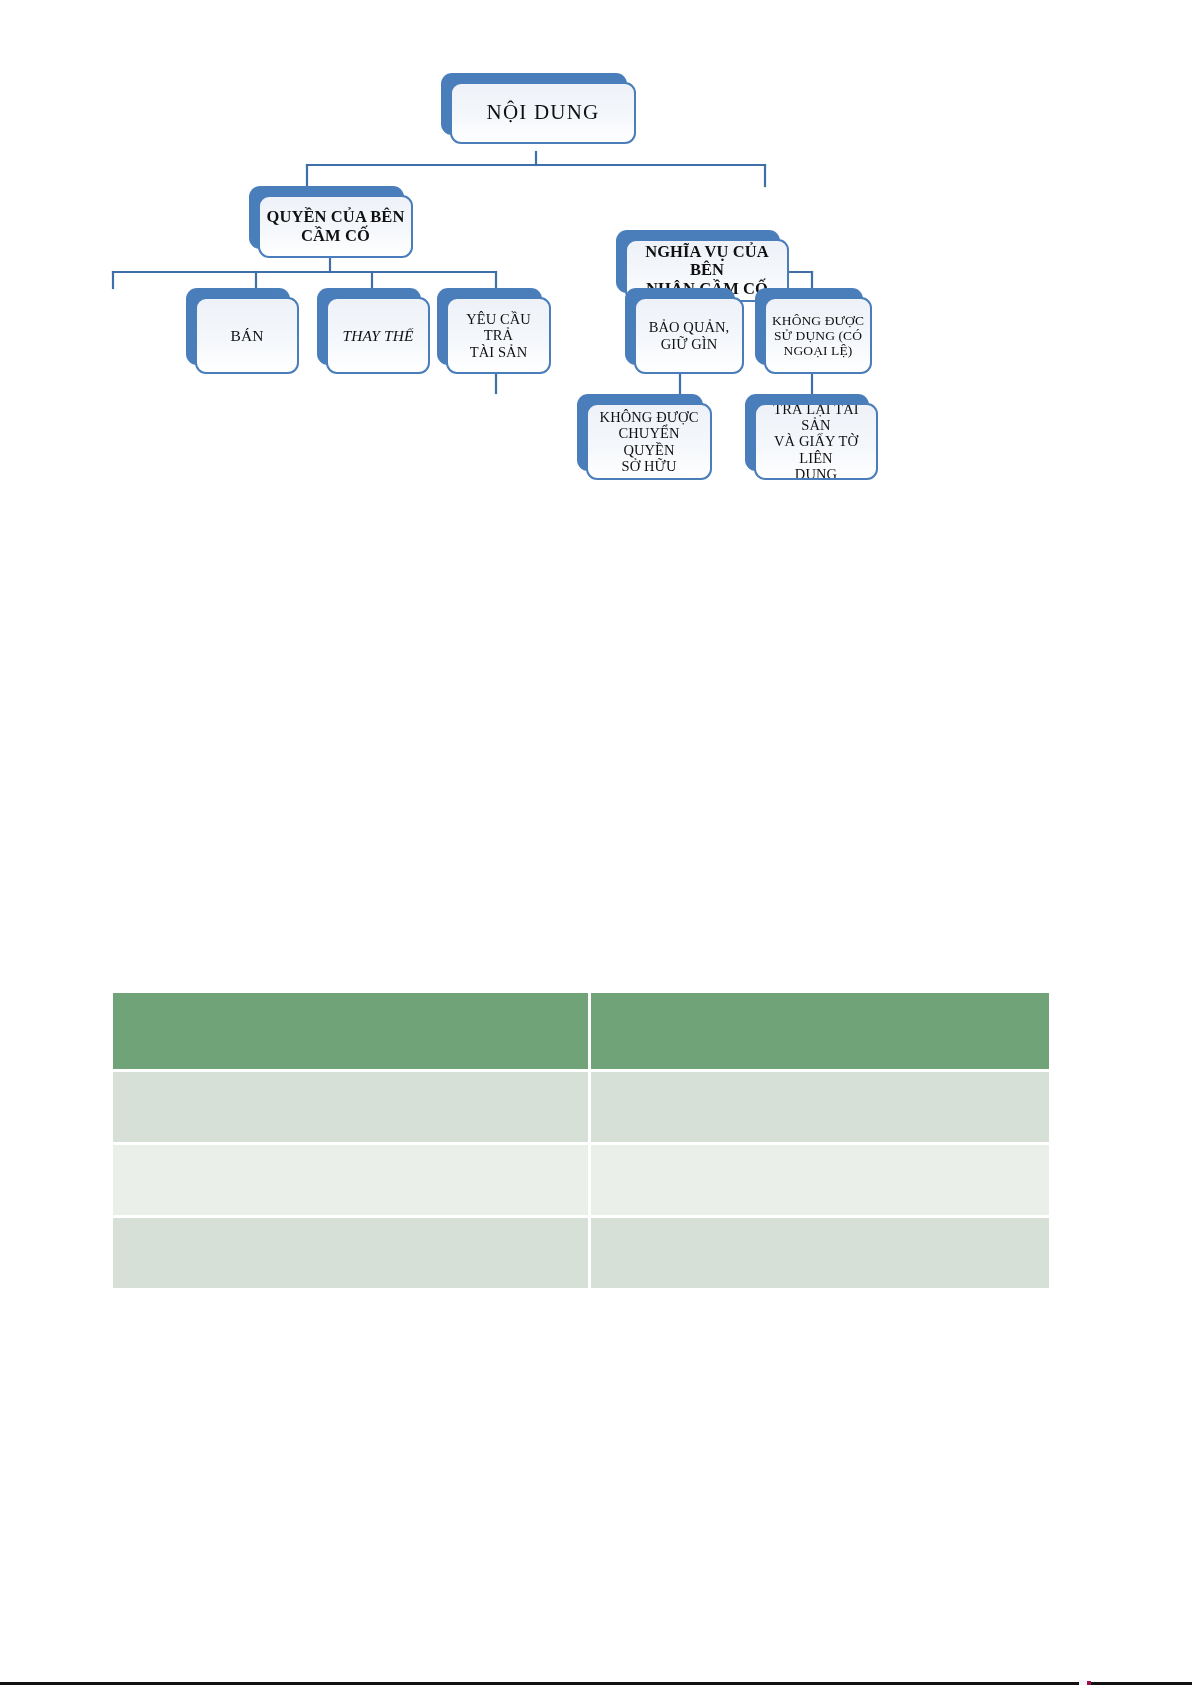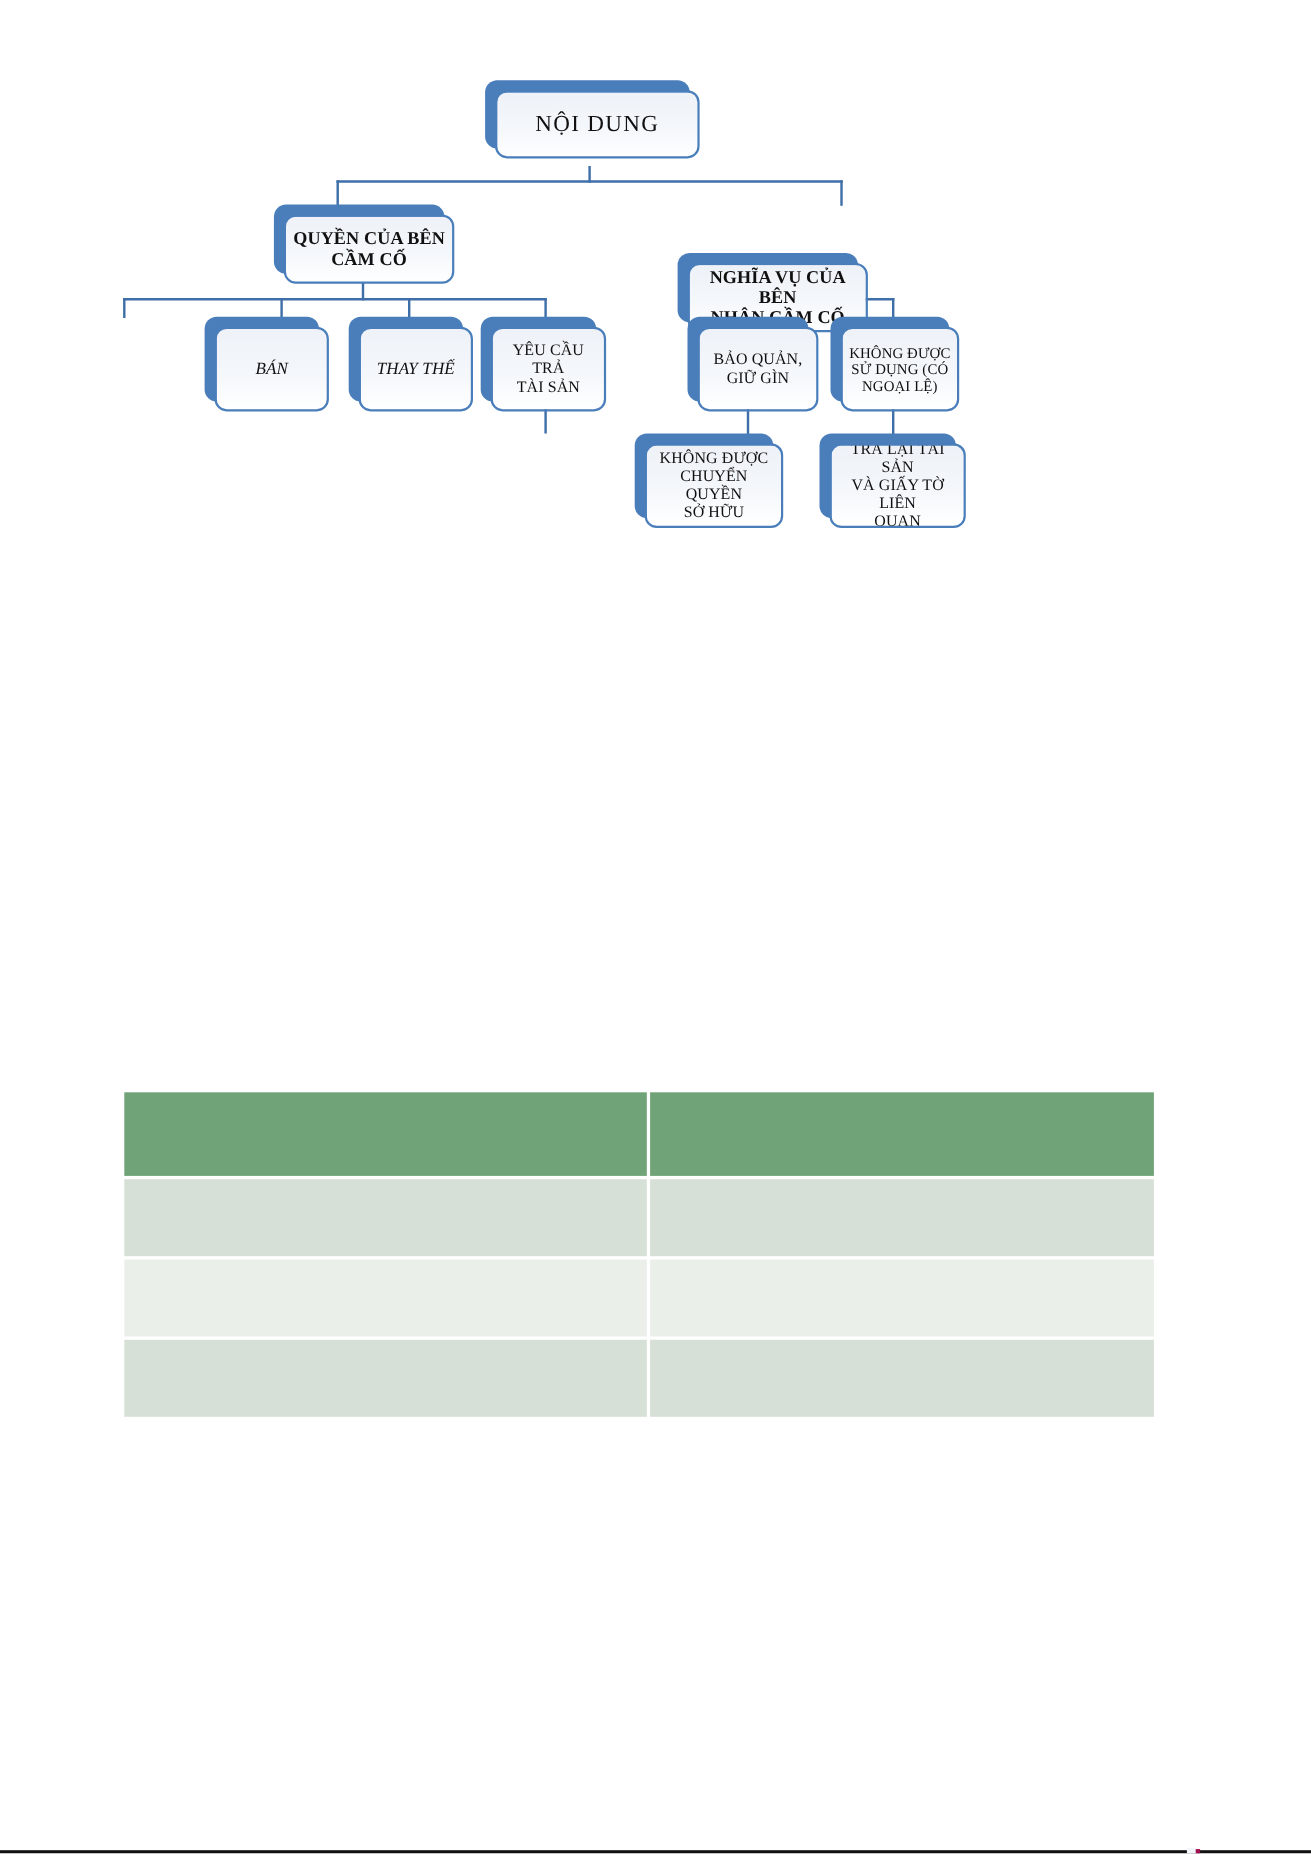--- a/index.html
+++ b/index.html
@@ -198,21 +198,21 @@
 
     <div class="node tier-2" style="left:616px; top:186px; width:164px; height:63px;margin-top:44px;">
       <div class="plate"></div>
       <div class="card">
         <span class="label">NGHĨA VỤ CỦA BÊN
 NHẬN CẦM CỐ</span>
       </div>
     </div>
 
 
-    <div class="node tier-3b" style="left:186px; top:288px; width:104px; height:77px;font-style:italic;">
+    <div class="node tier-3b" style="left:186px; top:288px; width:104px; height:77px;">
       <div class="plate"></div>
       <div class="card">
         <span class="label">BÁN</span>
       </div>
     </div>
 
     <div class="node tier-3b" style="left:317px; top:288px; width:104px; height:77px;font-style:italic;">
       <div class="plate"></div>
       <div class="card">
         <span class="label">THAY THẾ</span>
@@ -252,21 +252,21 @@
 CHUYỂN QUYỀN
 SỞ HỮU</span>
       </div>
     </div>
 
     <div class="node tier-3" style="left:745px; top:394px; width:124px; height:77px;">
       <div class="plate"></div>
       <div class="card">
         <span class="label">TRẢ LẠI TÀI SẢN
 VÀ GIẤY TỜ LIÊN
-QUAN</span>
+DUNG</span>
       </div>
     </div>
 
   </div>
 
   <table id="datatable">
     <colgroup>
       <col class="c1">
       <col class="c2">
     </colgroup>

